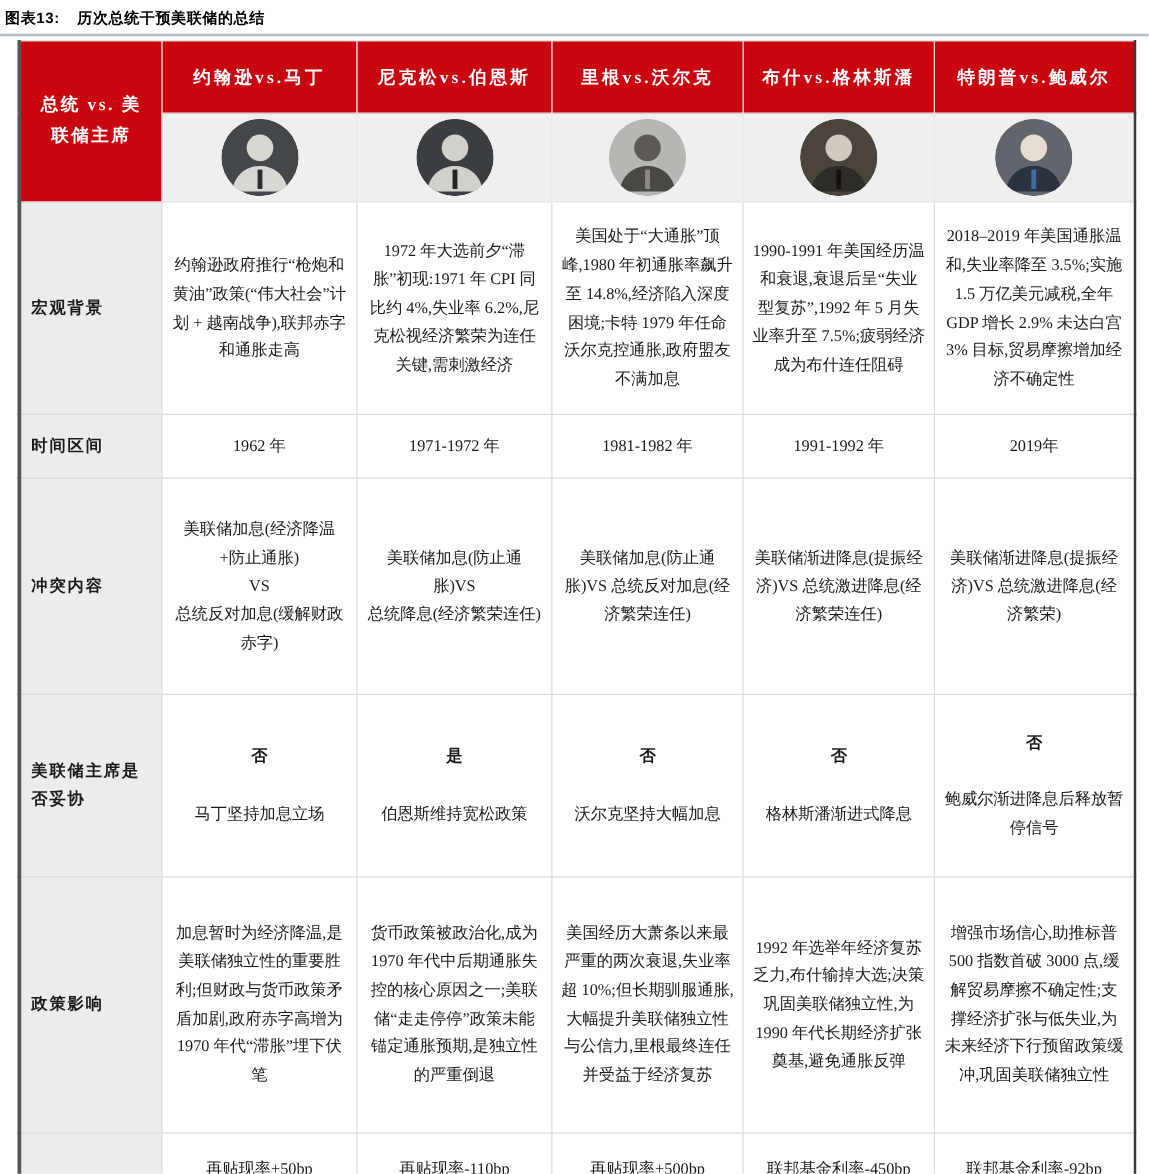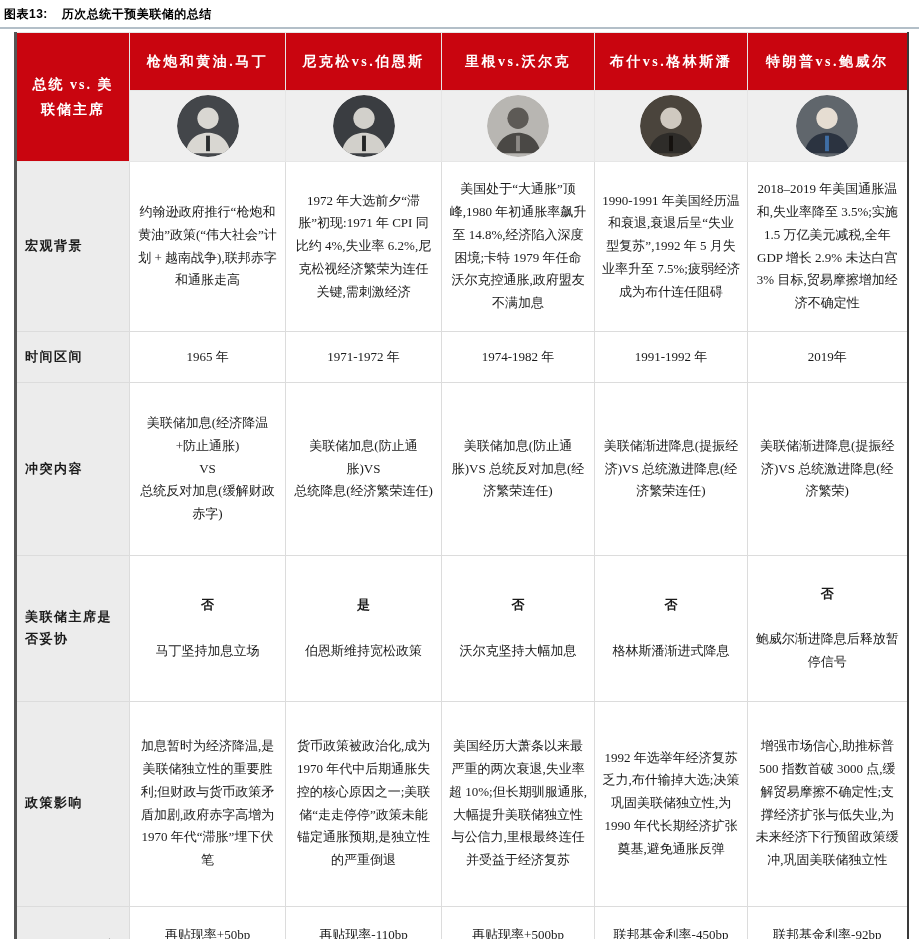--- a/index.html
+++ b/index.html
@@ -71,21 +71,21 @@
     <col style="width:114px">
     <col style="width:156px">
       <col style="width:156px">
       <col style="width:153px">
       <col style="width:153px">
       <col style="width:160px">
   </colgroup>
   <thead>
     <tr class="r-names">
       <th class="corner" rowspan="2">总统 vs. 美联储主席</th>
-      <th class="colname">枪炮和黄油.马丁</th>
+      <th class="colname">约翰逊vs.马丁</th>
       <th class="colname">尼克松vs.伯恩斯</th>
       <th class="colname">里根vs.沃尔克</th>
       <th class="colname">布什vs.格林斯潘</th>
       <th class="colname">特朗普vs.鲍威尔</th>
     </tr>
     <tr class="r-photos">
       <td class="photo-cell">
         <span class="portrait">
           <svg viewBox="0 0 64 64" width="62" height="62">
               <circle cx="32" cy="32" r="32" fill="#43464a"></circle>
@@ -141,23 +141,23 @@
     <tr class="r-macro">
       <th class="rowlabel">宏观背景</th>
       <td class="cell">约翰逊政府推行“枪炮和黄油”政策(“伟大社会”计划 + 越南战争),联邦赤字和通胀走高</td>
       <td class="cell">1972 年大选前夕“滞胀”初现:1971 年 CPI 同比约 4%,失业率 6.2%,尼克松视经济繁荣为连任关键,需刺激经济</td>
       <td class="cell">美国处于“大通胀”顶峰,1980 年初通胀率飙升至 14.8%,经济陷入深度困境;卡特 1979 年任命沃尔克控通胀,政府盟友不满加息</td>
       <td class="cell">1990-1991 年美国经历温和衰退,衰退后呈“失业型复苏”,1992 年 5 月失业率升至 7.5%;疲弱经济成为布什连任阻碍</td>
       <td class="cell">2018–2019 年美国通胀温和,失业率降至 3.5%;实施 1.5 万亿美元减税,全年 GDP 增长 2.9% 未达白宫 3% 目标,贸易摩擦增加经济不确定性</td>
     </tr>
     <tr class="r-period">
       <th class="rowlabel">时间区间</th>
-      <td class="cell">1965 年</td>
+      <td class="cell">1962 年</td>
       <td class="cell">1971-1972 年</td>
-      <td class="cell">1974-1982 年</td>
+      <td class="cell">1981-1982 年</td>
       <td class="cell">1991-1992 年</td>
       <td class="cell">2019年</td>
     </tr>
     <tr class="r-conflict">
       <th class="rowlabel">冲突内容</th>
       <td class="cell">美联储加息(经济降温+防止通胀)
 VS
 总统反对加息(缓解财政赤字)</td>
       <td class="cell">美联储加息(防止通胀)VS
 总统降息(经济繁荣连任)</td>

